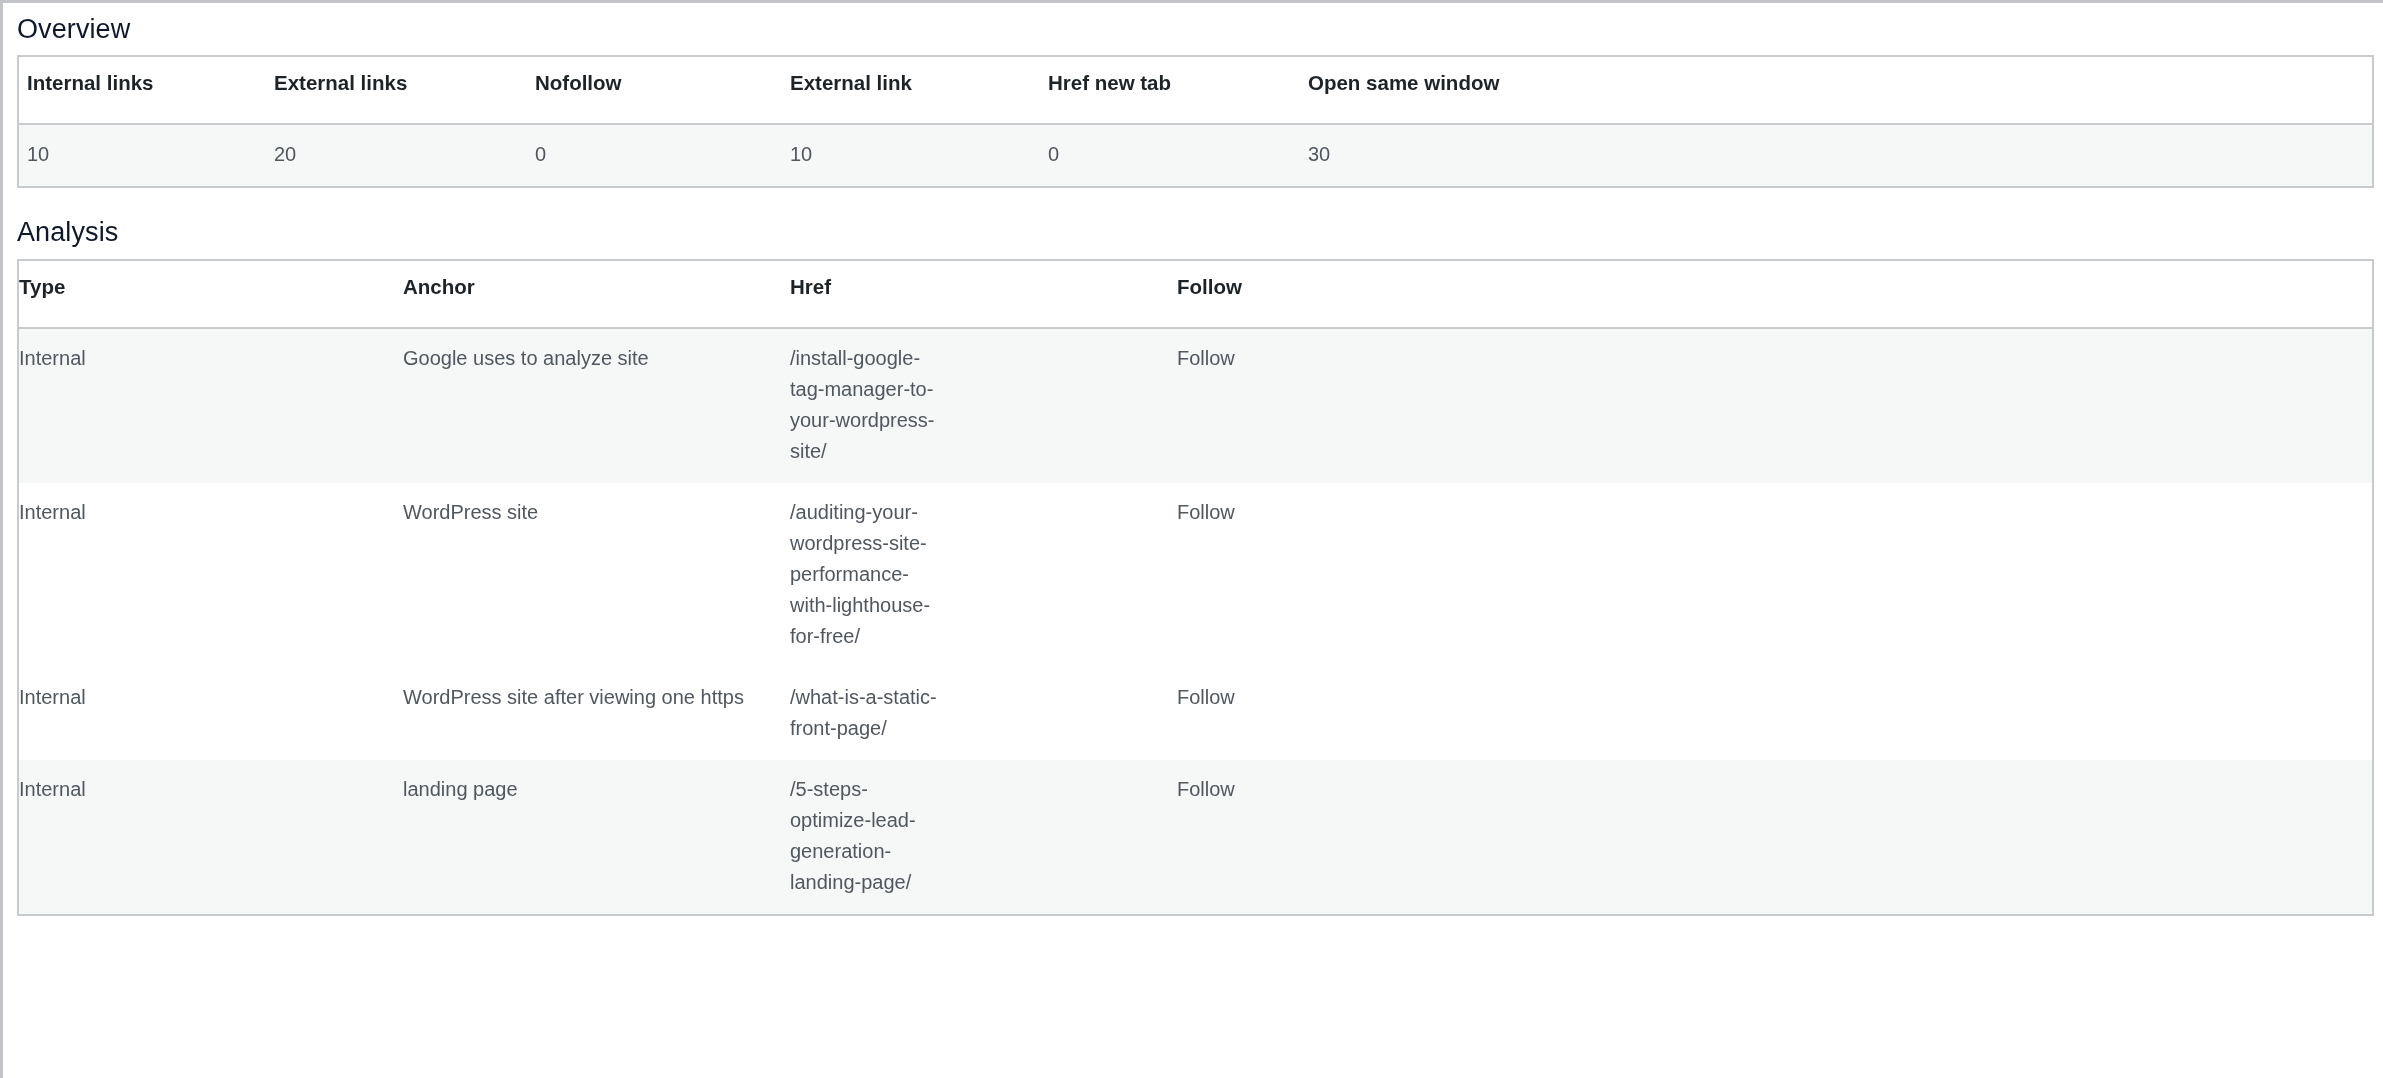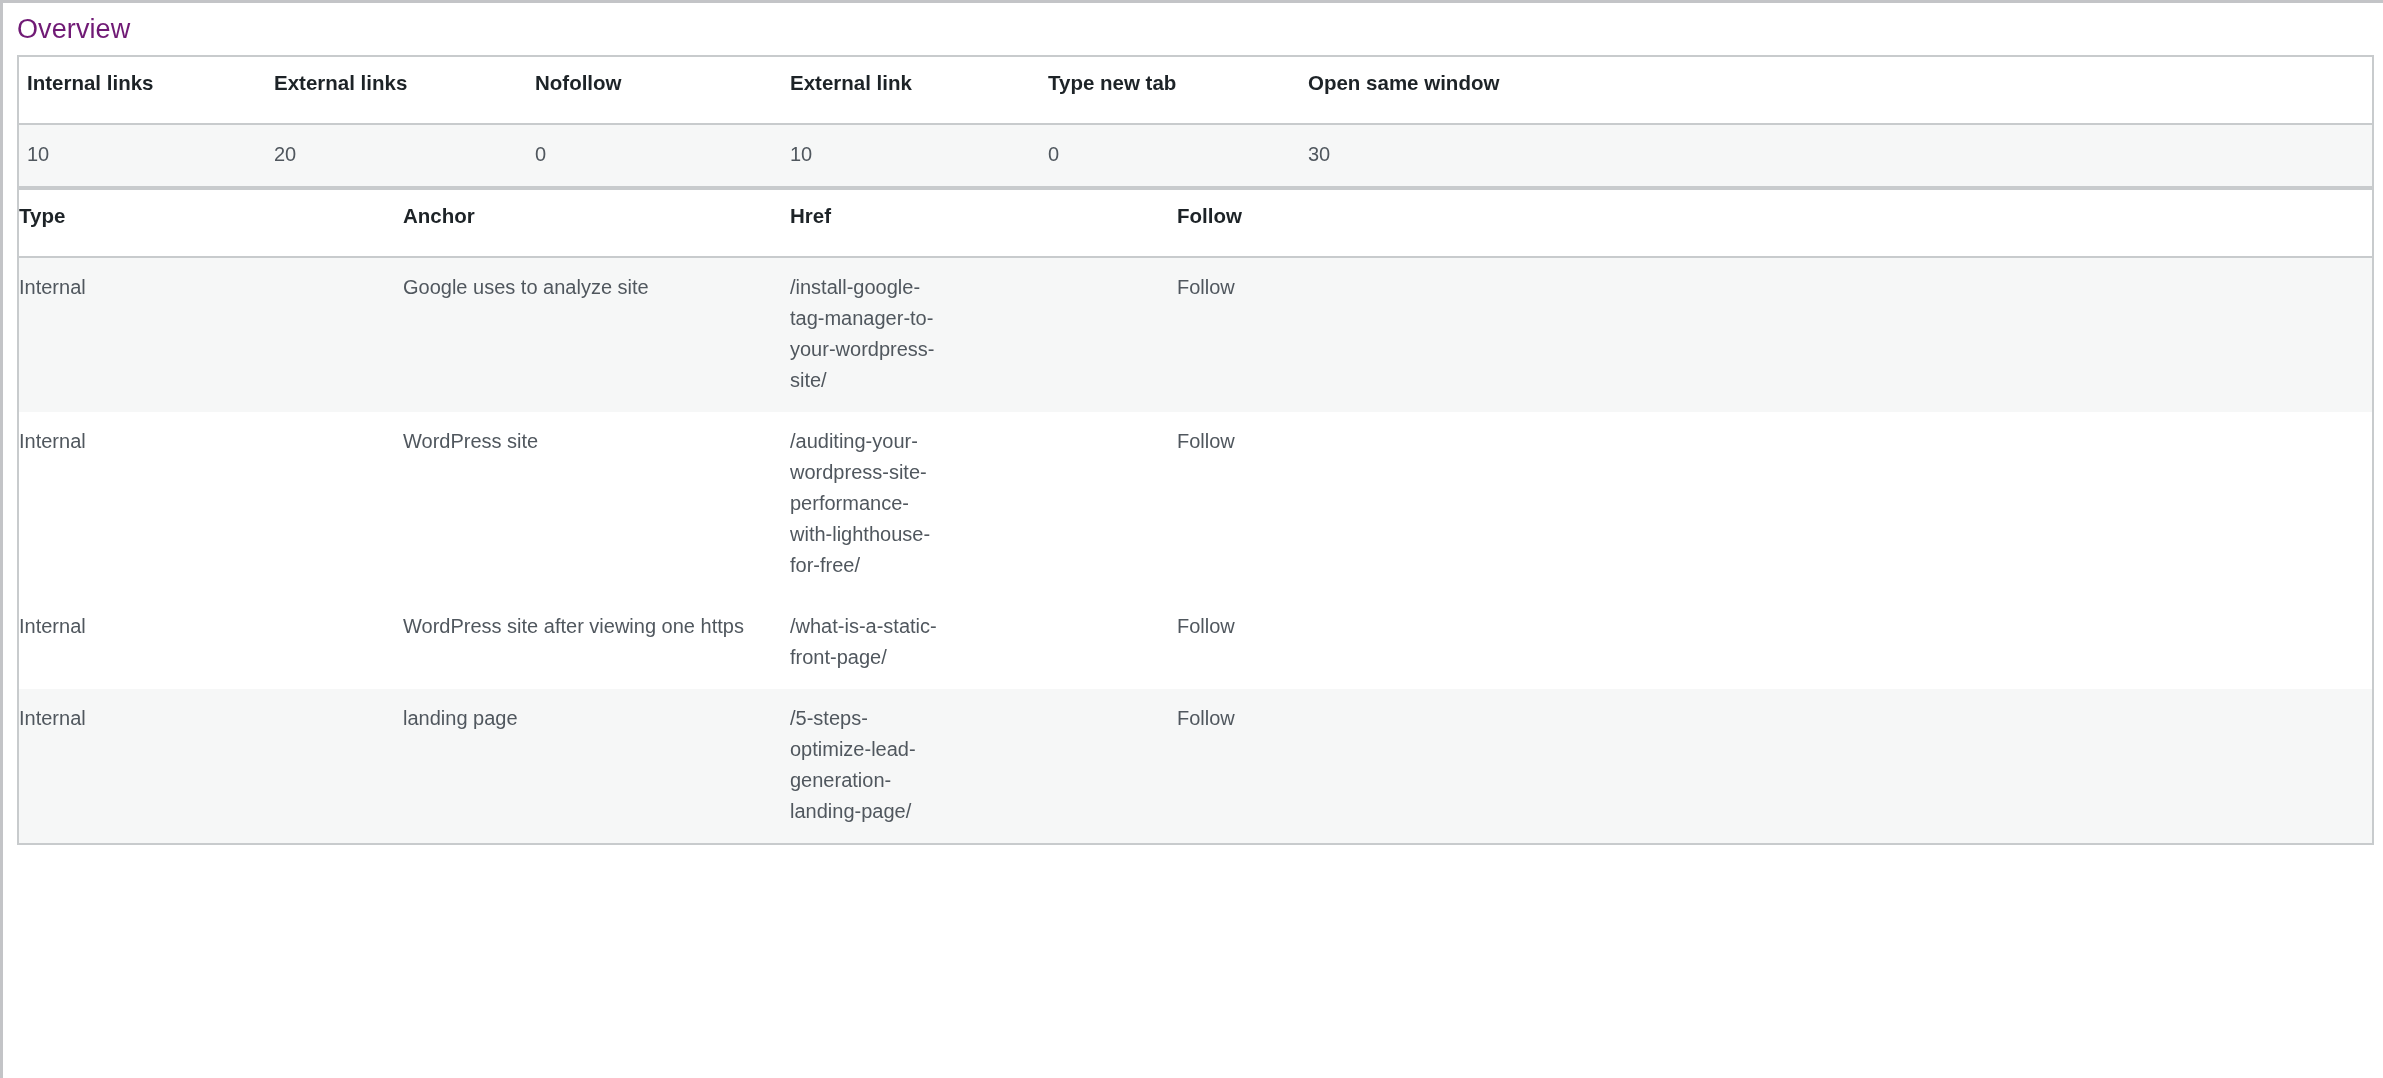--- a/index.html
+++ b/index.html
@@ -25,21 +25,21 @@
     border-left: 3px solid #c3c4c7;
     box-sizing: border-box;
     background: #ffffff;
   }
   .inner {
     padding: 0 0 0 14px;
   }
   .section-title {
     font-size: 27px;
     font-weight: 400;
-    color: #701a75;
+    color: #0f172a;
     line-height: 1.2;
     margin: 10px 0 10px 0;
     padding: 0;
     letter-spacing: 0.1px;
   }
   .section-title.analysis {
     margin-top: 28px;
   }
   table.data {
     border-collapse: collapse;
@@ -123,36 +123,37 @@
             <col class="c3">
             <col class="c4">
             <col class="c5">
       </colgroup>
       <thead>
         <tr>
           <th>Internal links</th>
           <th>External links</th>
           <th>Nofollow</th>
           <th>External link</th>
-          <th>Type new tab</th>
+          <th>Href new tab</th>
           <th>Open same window</th>
         </tr>
       </thead>
       <tbody>
         <tr class="odd">
           <td>10</td>
           <td>20</td>
           <td>0</td>
           <td>10</td>
           <td>0</td>
           <td>30</td>
         </tr>
       </tbody>
     </table>
 
+    <h2 class="section-title analysis">Analysis</h2>
 
     <table class="data analysis-table">
       <colgroup>
         <col class="a0">
             <col class="a1">
             <col class="a2">
             <col class="a3">
       </colgroup>
       <thead>
         <tr>

